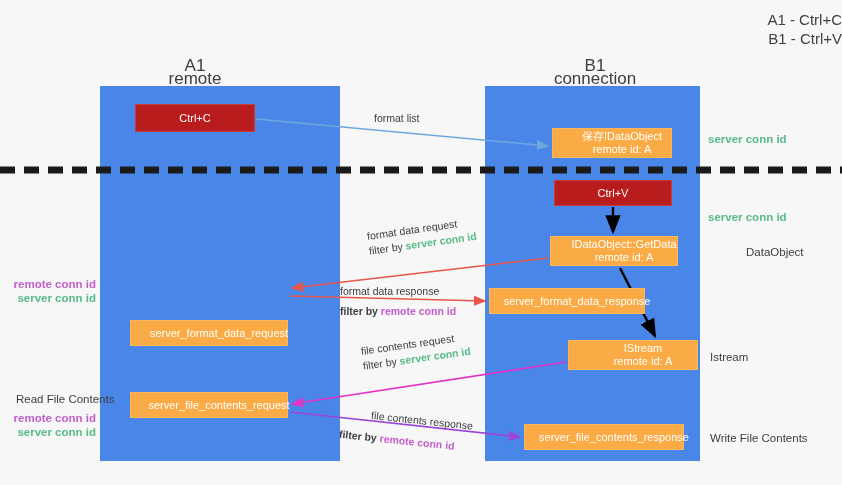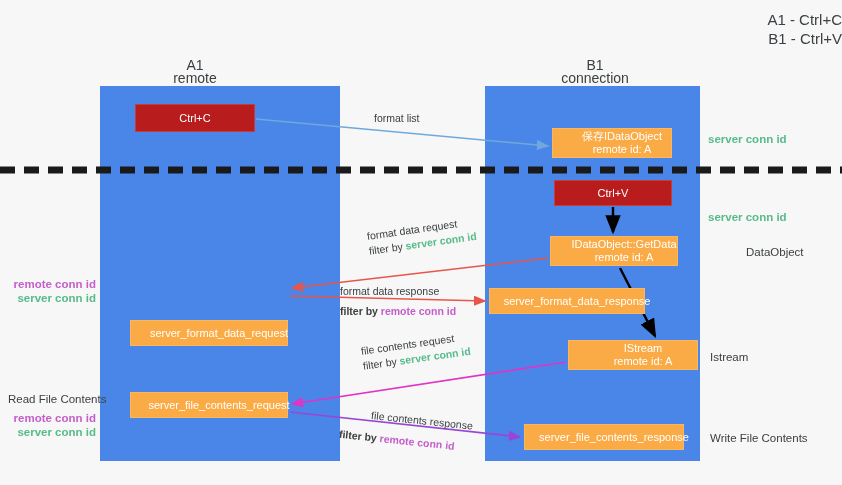--- a/index.html
+++ b/index.html
@@ -15,21 +15,21 @@
 
   
   #title{
     left:0;top:10px;width:842px;text-align:right;
     font-size:15px;line-height:19px;color:#3c4043;
   }
   #title div{white-space:pre;}
 
   
   .col-head{
-    text-align:center;font-size:14px;line-height:13px;color:#3c4043;
+    text-align:center;font-size:17px;line-height:13px;color:#3c4043;
   }
   #head-a1{left:120px;top:59px;width:150px;}
   #head-b1{left:520px;top:59px;width:150px;}
 
   
   .lane{background:#4a86e8;}
   #lane-a1{left:100px;top:86px;width:240px;height:375px;}
   #lane-b1{left:485px;top:86px;width:215px;height:375px;}
 
   
@@ -62,21 +62,21 @@
 
   #r-server-1{left:708px;top:132px;}
   #r-server-2{left:708px;top:210px;}
   #r-dataobject{left:746px;top:245px;}
   #r-istream{left:710px;top:350px;}
   #r-write{left:710px;top:431px;}
 
   
   .llabel{font-size:11.5px;line-height:14px;white-space:nowrap;text-align:right;}
   #l-group-1{left:0px;top:277px;width:96px;}
-  #l-read{left:0px;top:392px;width:96px;text-align:left;padding-left:8px;box-sizing:border-box;}
+  #l-read{left:0px;top:392px;width:96px;text-align:left;padding-left:16px;box-sizing:border-box;}
   #l-group-2{left:0px;top:411px;width:96px;}
 
   
   .alabel{font-size:10.5px;line-height:14px;white-space:nowrap;color:#3c4043;}
   .alabel .f{color:#3c4043;}
 
   #a-format-list{left:374px;top:111px;}
 
   #a-fmt-req{left:366px;top:229px;transform:rotate(-8deg);transform-origin:left top;}
   #a-fmt-req .l2{margin-top:1px;}

